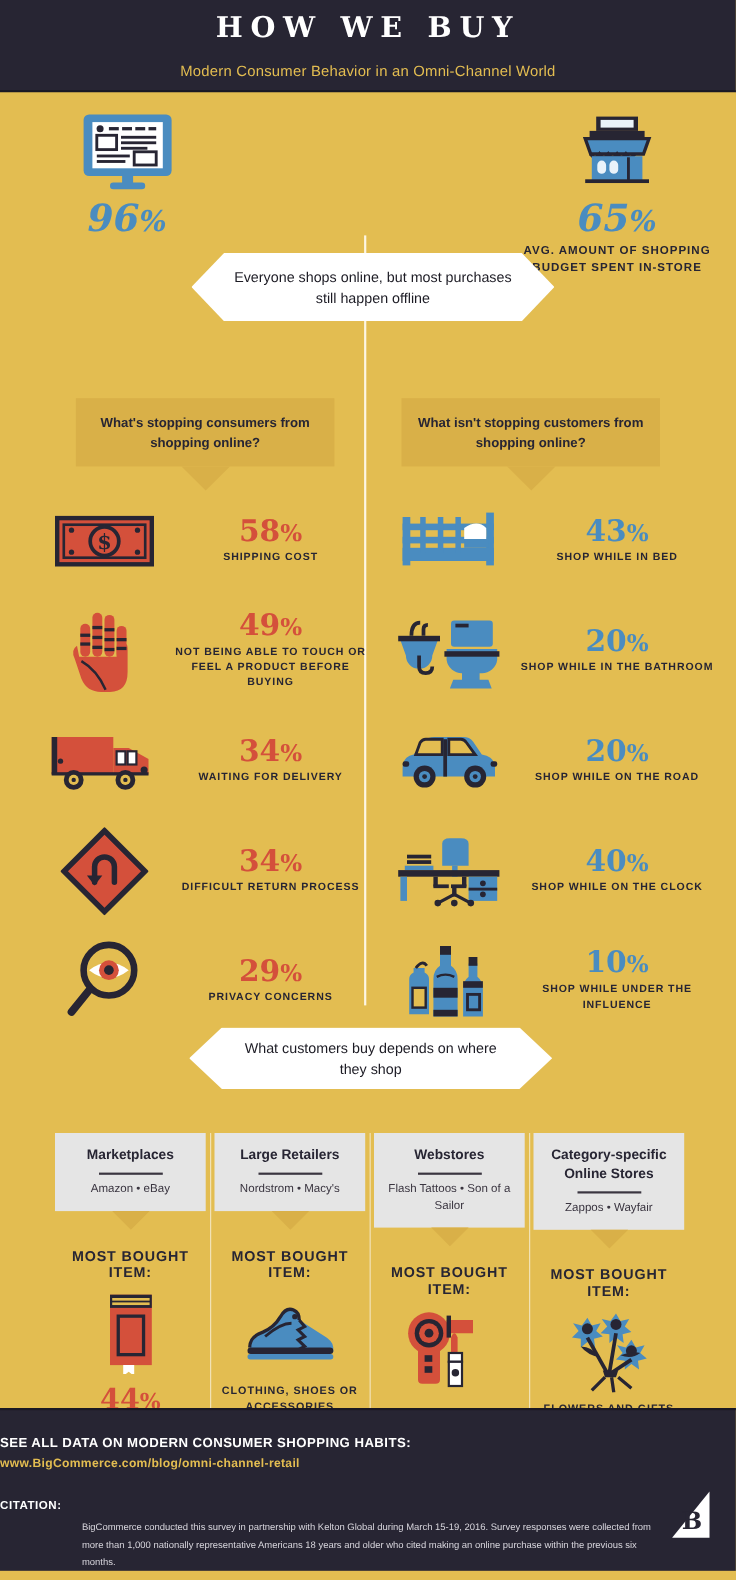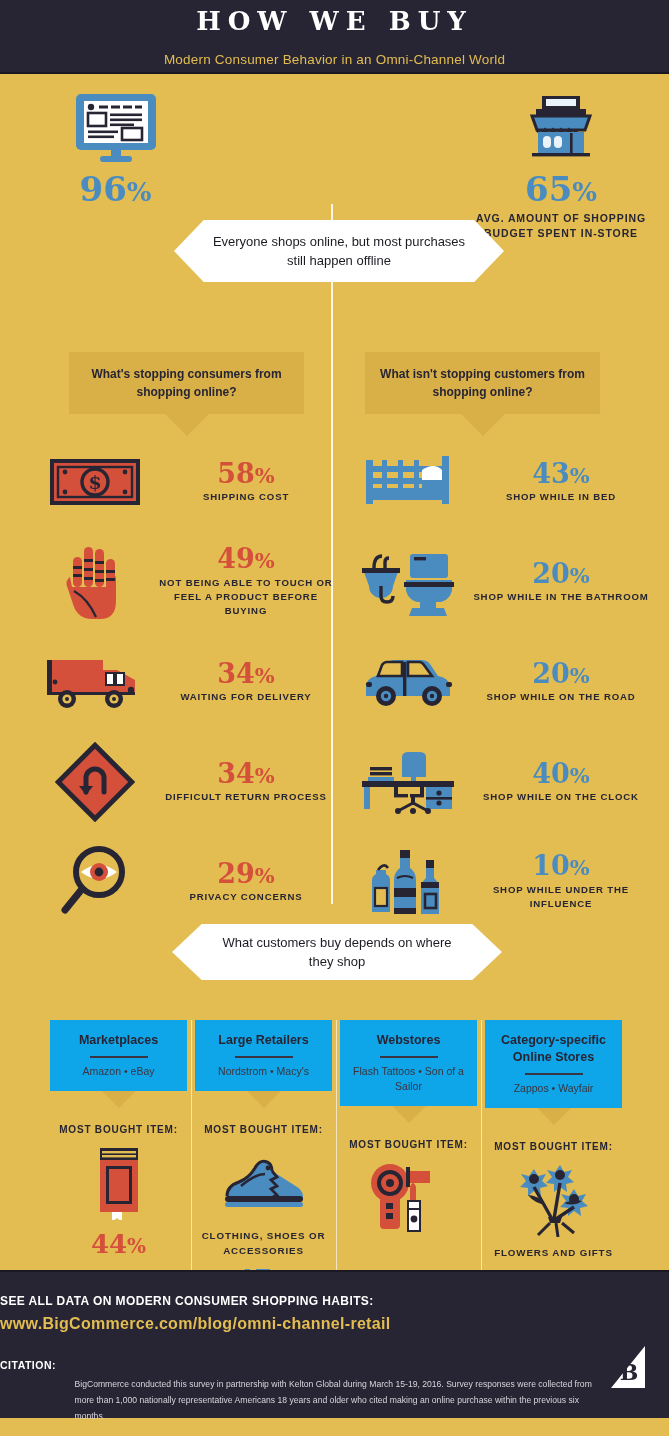--- a/index.html
+++ b/index.html
@@ -6,21 +6,21 @@
   body {
     width: 669px; height: 1436px;
     font-family: "Liberation Sans", sans-serif;
     background: #e3bd51;
     overflow: hidden;
     position: relative;
   }
 
   
   .header {
-    height: 74px;
+    height: 84px;
     background: #272533;
     display: flex; flex-direction: column;
     align-items: center; justify-content: center;
     border-bottom: 2px solid #1a1823;
   }
   .header-title {
     color: #ffffff;
     font-size: 26px;
     font-weight: bold;
     letter-spacing: 7px;
@@ -51,21 +51,21 @@
   }
 
   
   .toprow { position: absolute; top: 0; left: 0; width: 669px; height: 170px; }
 
   .stat-left  { position: absolute; left: 38px;  top: 18px; width: 155px; text-align: center; }
   .stat-right { position: absolute; right: 18px; top: 18px; width: 180px; text-align: center; }
 
   .icon-box { display: flex; justify-content: center; align-items: flex-end; height: 72px; }
 
-  .bignum { font-family: "DejaVu Serif", serif; font-weight: bold; font-size: 34px; line-height: 1; margin-top: 8px; }
+  .bignum { font-family: "DejaVu Serif", serif; font-weight: bold; font-size: 34px; line-height: 1; margin-top: 8px; font-style: italic; }
   .bignum.blue { color: #4a8cc0; }
   .bignum .pct { font-size: 26px; }
 
   .caption {
     font-size: 10.5px; font-weight: bold; color: #272533;
     letter-spacing: .9px; line-height: 1.45; margin-top: 5px;
     text-transform: uppercase;
   }
 
   
@@ -114,53 +114,53 @@
   }
 
   
   .stores { position: absolute; top: 946px; left: 46px; width: 580px; display: flex; }
   .scol { width: 145px; position: relative; padding: 0 4px; }
   .scol + .scol::before {
     content: ""; position: absolute; left: 0; top: 0;
     width: 1px; height: 300px; background: #f2e6c0;
   }
   .scol .head {
-    background: #0ea5e9; padding: 12px 8px 12px; text-align: center;
+    background: #e5e5e5; padding: 12px 8px 12px; text-align: center;
   }
   .scol .head .nm { font-size: 12.5px; font-weight: bold; color: #272533; line-height: 1.35; }
   .scol .head .rule { width: 58px; height: 2px; background: #3a3540; margin: 7px auto 6px; }
   .scol .head .ex { font-size: 10.5px; color: #3a3540; line-height: 1.45; }
   .scol .tip {
     width: 0; height: 0; margin: 0 auto;
     border-left: 17px solid transparent;
     border-right: 17px solid transparent;
     border-top: 17px solid #d9b048;
   }
   .scol .mbi {
-    text-align: center; font-size: 10px; font-weight: bold;
+    text-align: center; font-size: 13px; font-weight: bold;
     color: #272533; letter-spacing: .8px; margin-top: 16px; text-transform: uppercase;
   }
   .scol .itemicon { height: 82px; display: flex; align-items: center; justify-content: center; margin-top: 6px; }
   .scol .itemname {
     text-align: center; font-size: 9.8px; font-weight: bold; color: #272533;
     letter-spacing: .85px; line-height: 1.5; margin-top: 6px; text-transform: uppercase;
   }
   .scol .pctbig { text-align: center; font-family: "DejaVu Serif", serif; font-weight: bold; font-size: 26px; margin-top: 6px; }
   .scol .pctbig.red { color: #d4503b; }
   .scol .pctbig.blue { color: #4a8cc0; }
   .scol .pctbig .pct { font-size: 20px; }
 
   
   .footer {
     height: 148px; background: #272533;
     border-top: 2px solid #1a1823;
     padding: 22px 0 0; position: relative;
   }
   .footer .f1 { color: #ffffff; font-size: 12px; font-weight: bold; letter-spacing: .4px; }
-  .footer .f2 { color: #e3bd51; font-size: 16px; font-weight: bold; margin-top: 7px; letter-spacing: .3px; }
+  .footer .f2 { color: #e3bd51; font-size: 11px; font-weight: bold; margin-top: 7px; letter-spacing: .3px; }
   .footer .f3 { color: #ffffff; font-size: 10.5px; font-weight: bold; margin-top: 26px; letter-spacing: .5px; }
   .footer .f4 {
     color: #d8d6dd; font-size: 8.6px; line-height: 1.85;
     width: 520px; margin: 6px auto 0;
   }
   .bclogo { position: absolute; right: 22px; bottom: 28px; width: 42px; height: 46px; }
 </style>
 </head>
 <body>
 

